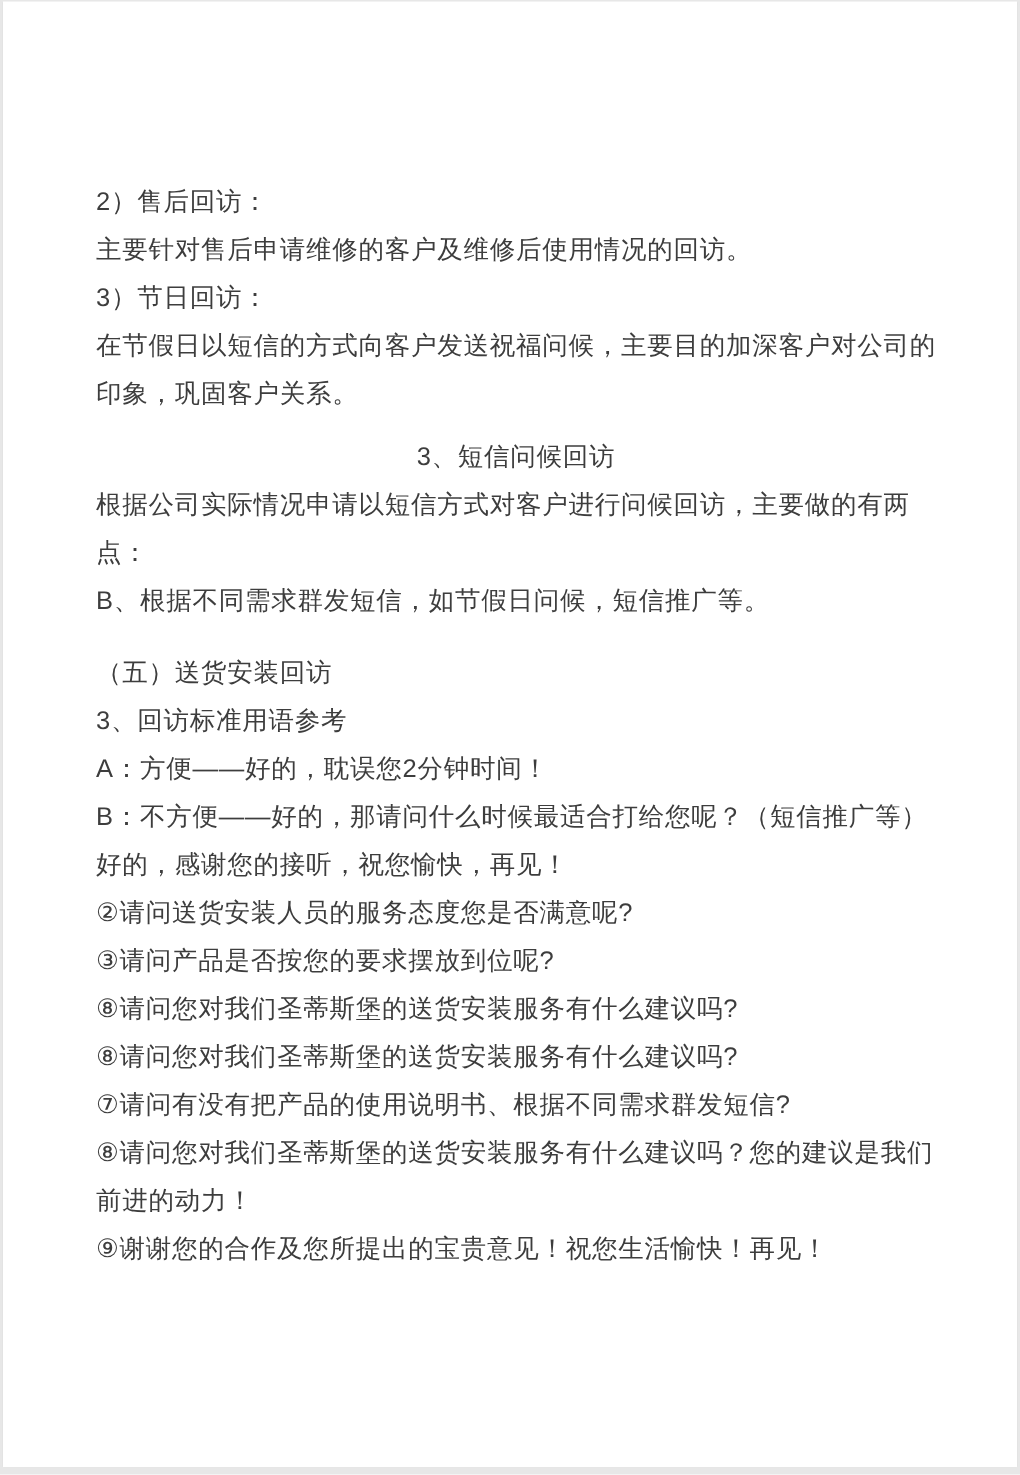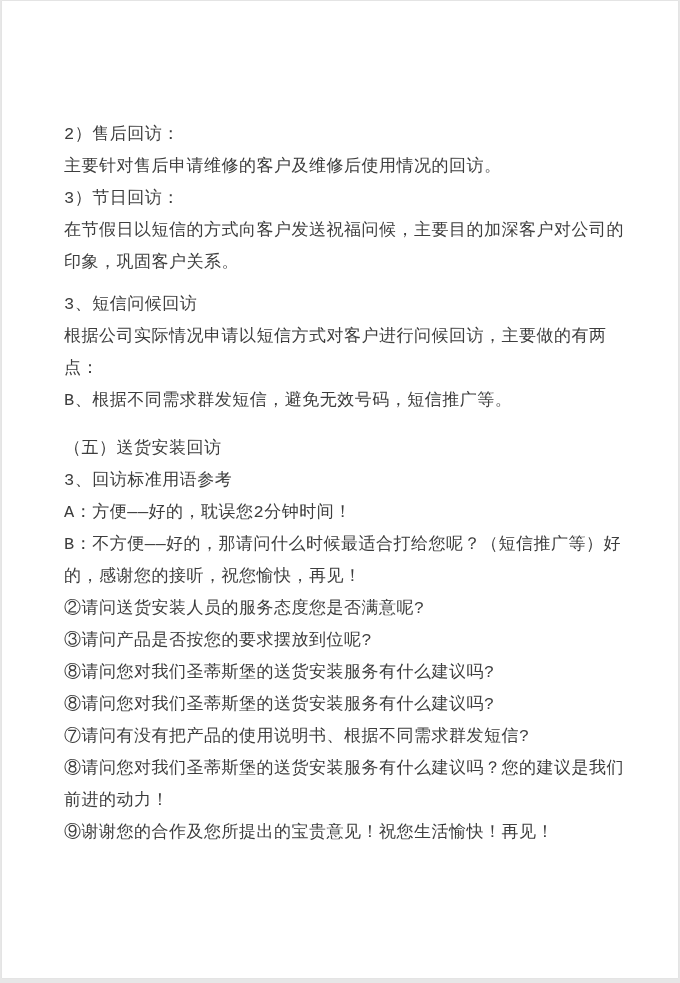--- a/index.html
+++ b/index.html
@@ -29,41 +29,41 @@
     width: 560px;
     color: #3d3d3d;
     font-size: 17px;
     line-height: 32px;
     letter-spacing: 0.5px;
   }
   .content p {
     margin: 0;
     padding: 0;
     word-break: break-all;
-    font-family: Liberation Mono, monospace;
   }
   .content p.sect-gap-sm {
     margin-top: 10px;
+    text-align: center;
   }
   .content p.sect-gap-lg {
     margin-top: 16px;
   }
 </style>
 </head>
 <body>
 
 <div class="page">
   <div class="content">
     <p>2）售后回访：</p>
     <p>主要针对售后申请维修的客户及维修后使用情况的回访。</p>
     <p>3）节日回访：</p>
     <p>在节假日以短信的方式向客户发送祝福问候，主要目的加深客户对公司的印象，巩固客户关系。</p>
     <p class="sect-gap-sm">3、短信问候回访</p>
     <p>根据公司实际情况申请以短信方式对客户进行问候回访，主要做的有两点：</p>
-    <p>B、根据不同需求群发短信，避免无效号码，短信推广等。</p>
+    <p>B、根据不同需求群发短信，如节假日问候，短信推广等。</p>
     <p class="sect-gap-lg">（五）送货安装回访</p>
     <p>3、回访标准用语参考</p>
     <p>A：方便——好的，耽误您2分钟时间！</p>
     <p>B：不方便——好的，那请问什么时候最适合打给您呢？（短信推广等）好的，感谢您的接听，祝您愉快，再见！</p>
     <p>②请问送货安装人员的服务态度您是否满意呢?</p>
     <p>③请问产品是否按您的要求摆放到位呢?</p>
     <p>⑧请问您对我们圣蒂斯堡的送货安装服务有什么建议吗?</p>
     <p>⑧请问您对我们圣蒂斯堡的送货安装服务有什么建议吗?</p>
     <p>⑦请问有没有把产品的使用说明书、根据不同需求群发短信?</p>
     <p>⑧请问您对我们圣蒂斯堡的送货安装服务有什么建议吗？您的建议是我们前进的动力！</p>

